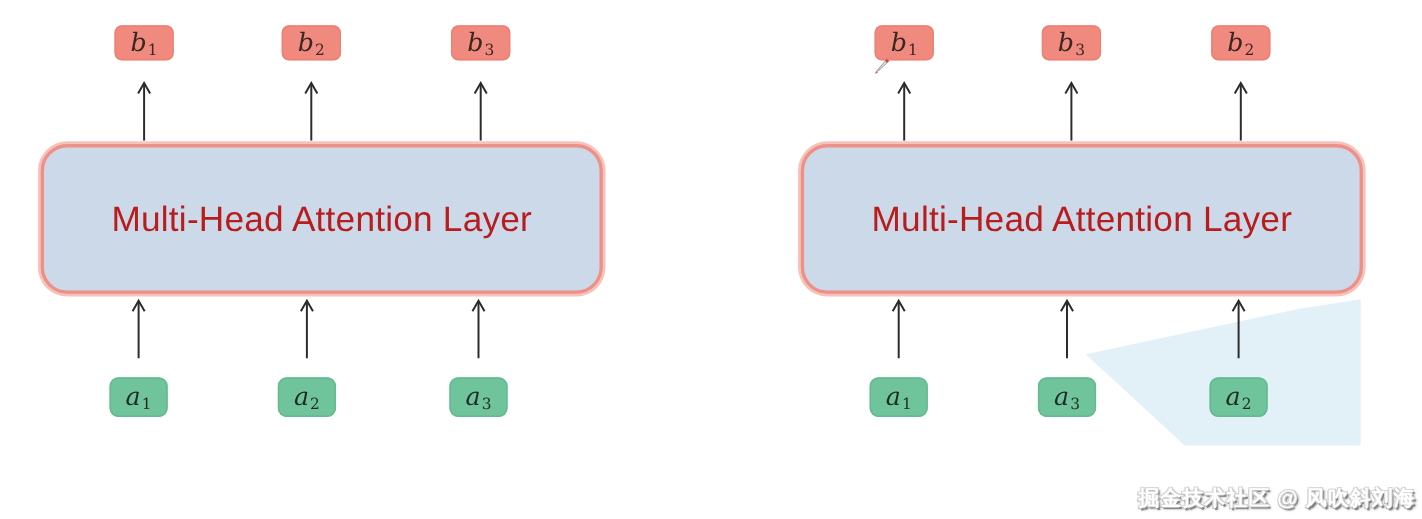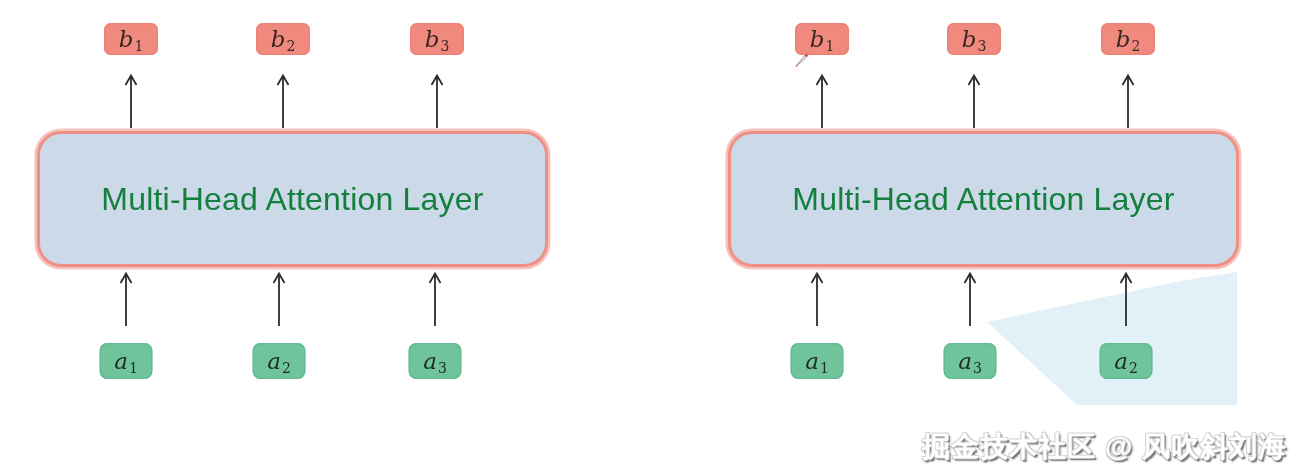--- a/index.html
+++ b/index.html
@@ -21,21 +21,21 @@
   
   .layer-box{
     position:absolute;left:0;top:131px;width:505px;height:130px;
     background:#ccd9e9;
     border:3px solid #ee9086;
     border-radius:24px;
     box-shadow:0 0 0 2.5px #f6c3bc;
     display:flex;align-items:center;justify-content:center;
   }
   .layer-label{
-    font-size:32px;color:#15803d;letter-spacing:0.2px;
+    font-size:32px;color:#b91c1c;letter-spacing:0.2px;
     font-family:"Liberation Sans", sans-serif;
   }
 
   
   .node{
     position:absolute;transform:translateX(-50%);
     display:flex;align-items:center;justify-content:center;
     font-family:"DejaVu Serif", serif;
   }
   .node .base{font-style:italic;font-size:23px;line-height:1;}
@@ -60,21 +60,21 @@
   .arrow-top{top:73px;height:55px;}
   .arrow-bottom{top:271px;height:55px;}
   .arrow svg{display:block;}
 
   
   .pen-cursor{position:absolute;left:794px;top:52px;z-index:3;}
 
   
   .watermark{
     position:absolute;right:6px;bottom:6px;z-index:4;
-    font-size:28px;font-weight:bold;color:#ffffff;
+    font-size:19px;font-weight:bold;color:#ffffff;
     font-family:"Liberation Sans", sans-serif;
     text-shadow:
       -1px -1px 0 #d9d9d9, 1px -1px 0 #cccccc,
       -1px 1px 0 #bfbfbf, 2px 2px 2px #7a7a7a,
       1.5px 1.5px 0 #9a9a9a;
     letter-spacing:1px;
     white-space:nowrap;
   }
 </style>
 </head>

